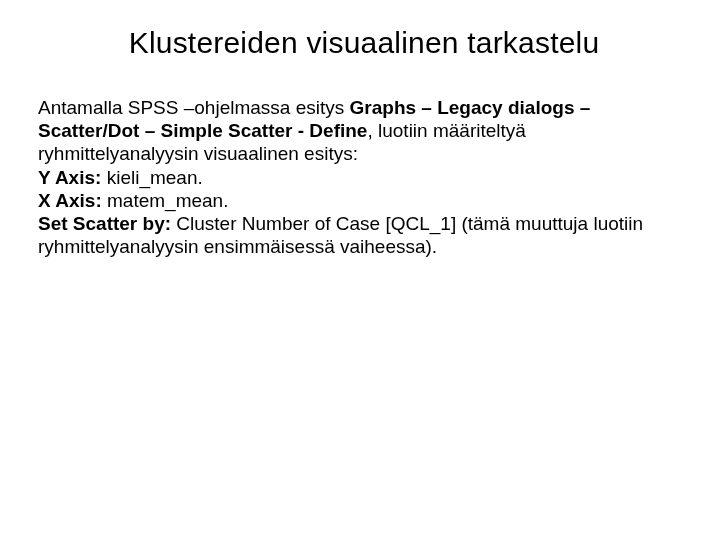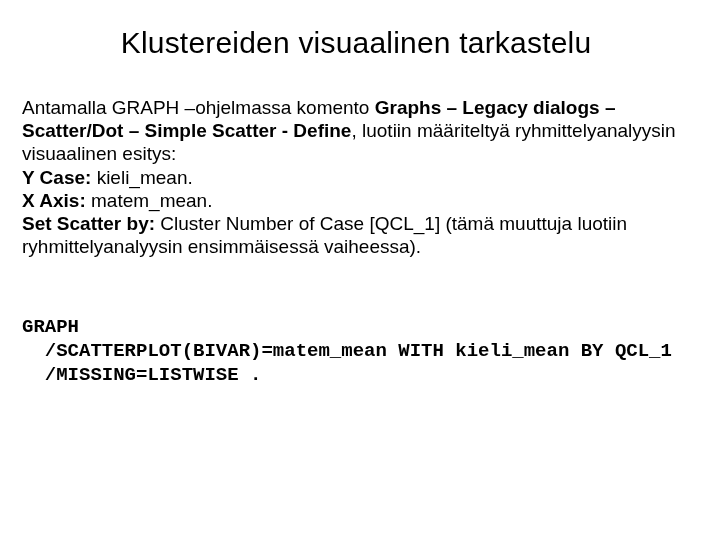--- a/index.html
+++ b/index.html
@@ -8,21 +8,21 @@
     width: 720px;
     height: 540px;
     background: #ffffff;
     font-family: Verdana, Geneva, sans-serif;
     color: #000;
   }
   .slide {
     box-sizing: border-box;
     width: 720px;
     height: 540px;
-    padding: 20px 30px 30px 22px;
+    padding: 20px 30px 30px 38px;
   }
   .title {
     font-size: 30px;
     text-align: center;
     margin: 6px 0 36px 0;
     font-weight: 400;
     letter-spacing: 0.2px;
   }
   .body {
     font-size: 19px;
@@ -39,23 +39,20 @@
   }
 </style>
 </head>
 <body>
 
 <div class="slide">
 
   <h1 class="title">Klustereiden visuaalinen tarkastelu</h1>
 
   <div class="body">
-    <span>Antamalla GRAPH –ohjelmassa komento </span><span class="bold">Graphs – Legacy dialogs – Scatter/Dot – Simple Scatter - Define</span><span>, luotiin määriteltyä ryhmittelyanalyysin visuaalinen esitys:</span><br>
-    <span class="bold">Y Case:</span><span> kieli_mean.</span><br>
+    <span>Antamalla SPSS –ohjelmassa esitys </span><span class="bold">Graphs – Legacy dialogs – Scatter/Dot – Simple Scatter - Define</span><span>, luotiin määriteltyä ryhmittelyanalyysin visuaalinen esitys:</span><br>
+    <span class="bold">Y Axis:</span><span> kieli_mean.</span><br>
     <span class="bold">X Axis:</span><span> matem_mean.</span><br>
     <span class="bold">Set Scatter by:</span><span> Cluster Number of Case [QCL_1] (tämä muuttuja luotiin ryhmittelyanalyysin ensimmäisessä vaiheessa).</span>
   </div>
 
-  <div class="code"><span>GRAPH</span>
-<span>  /SCATTERPLOT(BIVAR)=matem_mean WITH kieli_mean BY QCL_1</span>
-<span>  /MISSING=LISTWISE .</span></div>
 
 </div>
 
 </body></html>

